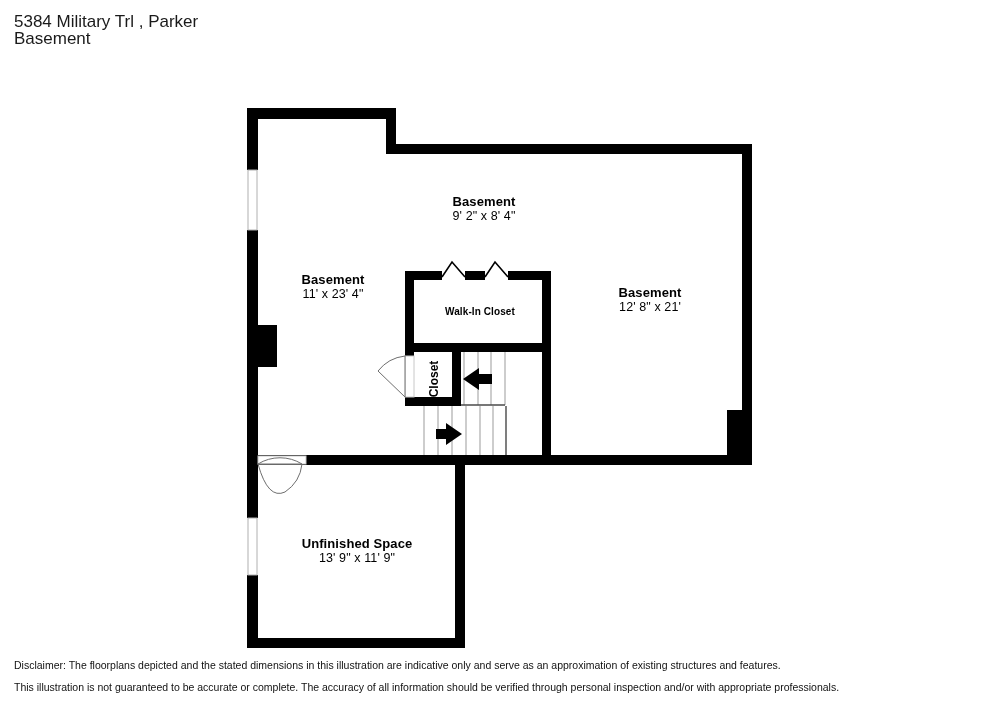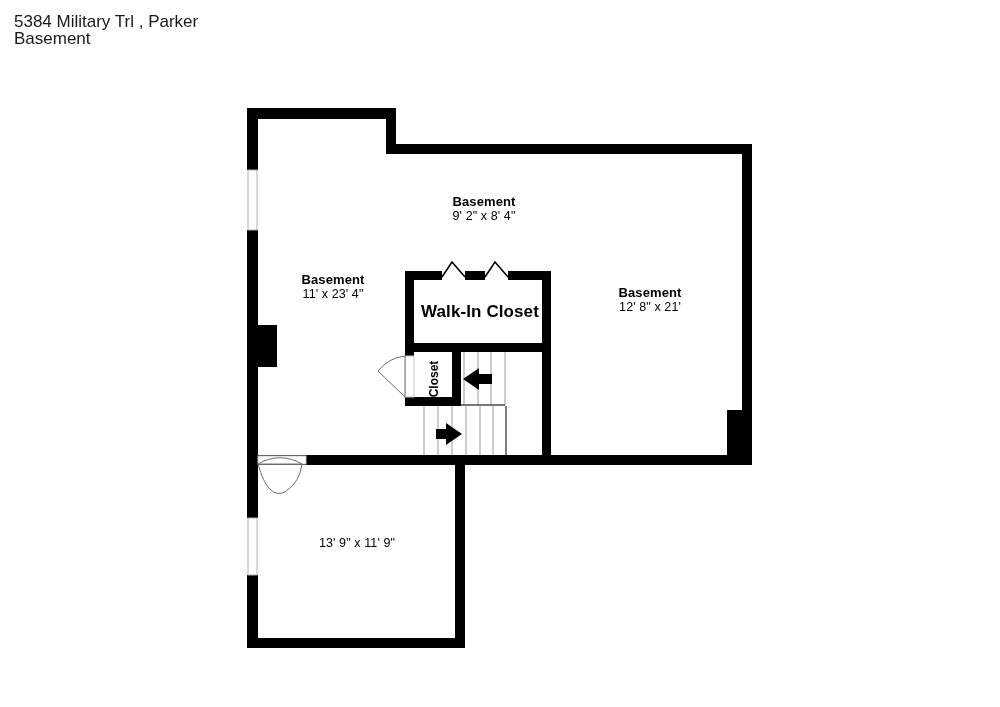--- a/index.html
+++ b/index.html
@@ -52,21 +52,21 @@
     font-size: 13px;
     font-weight: bold;
     letter-spacing: 0.1px;
   }
   .room-label .rl-dim {
     font-size: 12.5px;
     font-weight: normal;
     letter-spacing: 0.1px;
   }
   .room-label.single .rl-name {
-    font-size: 17px;
+    font-size: 10px;
   }
 
   .label-basement-left  { left: 240px; top: 272px; width: 186px; }
   .label-basement-top   { left: 386px; top: 194px; width: 196px; }
   .label-basement-right { left: 558px; top: 285px; width: 184px; }
   .label-walkin         { left: 404px; top: 304px; width: 152px; }
   .label-unfinished     { left: 248px; top: 536px; width: 218px; }
 
   
   .label-closet {
@@ -232,17 +232,20 @@
 
 <div class="room-label label-walkin single">
   <div class="rl-name">Walk-In Closet</div>
 </div>
 
 <div class="label-closet">
   <span>Closet</span>
 </div>
 
 <div class="room-label label-unfinished">
+  <div class="rl-name">Unfinished Space</div>
   <div class="rl-dim">13' 9" x 11' 9"</div>
 </div>
 
 <div id="disclaimer">
+  <div class="dline">Disclaimer: The floorplans depicted and the stated dimensions in this illustration are indicative only and serve as an approximation of existing structures and features.</div>
+  <div class="dline">This illustration is not guaranteed to be accurate or complete. The accuracy of all information should be verified through personal inspection and/or with appropriate professionals.</div>
 </div>
 
 </body></html>

